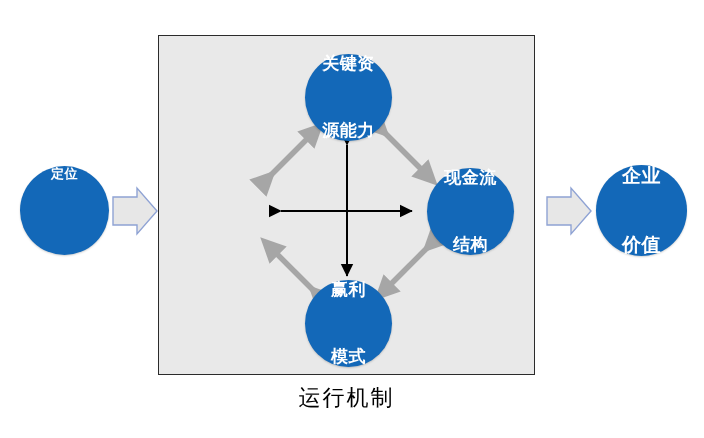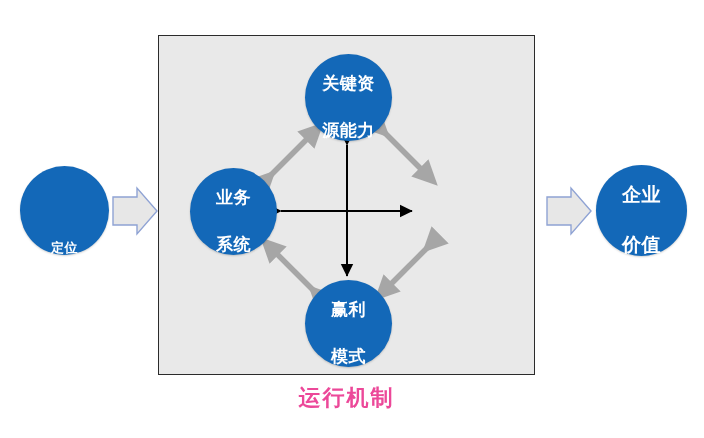--- a/index.html
+++ b/index.html
@@ -39,28 +39,27 @@
   }
   
   .node {
     position: absolute;
     border-radius: 50%;
     background: #1368b8;
     color: #ffffff;
     display: flex;
     flex-direction: column;
     align-items: center;
-    justify-content: flex-end;
+    justify-content: space-between;
     text-align: center;
     font-weight: bold;
     line-height: 1.16;
     letter-spacing: 0.5px;
     box-shadow: 0 1px 2px rgba(0,0,0,0.18);
     z-index: 5;
-    gap: 28px;
   }
   .node .ln { display: block; white-space: nowrap; }
 
   #node-positioning {
     left: 20px; top: 166px; width: 89px; height: 89px;
     font-size: 13px;
   }
   #node-enterprise-value {
     left: 596px; top: 165px; width: 91px; height: 91px;
     font-size: 19px;
@@ -81,23 +80,23 @@
     left: 305px; top: 280px; width: 87px; height: 87px;
     font-size: 17px;
   }
   
   #mechanism-caption {
     position: absolute;
     left: 158px;
     top: 383px;
     width: 377px;
     text-align: center;
-    color: #ec4899;
+    color: #000000;
     font-size: 22px;
-    font-weight: bold;
+    font-weight: normal;
     letter-spacing: 2px;
   }
 </style>
 </head>
 <body>
 
 <div id="canvas">
 
   <div id="mechanism-panel"></div>
 
@@ -137,25 +136,25 @@
 
   <div class="node" id="node-positioning">
     <span class="ln">定位</span>
   </div>
 
   <div class="node" id="node-key-resource">
     <span class="ln">关键资</span>
     <span class="ln">源能力</span>
   </div>
 
-  <div class="node" id="node-business-system">
-    <span class="ln">业务</span>
-    <span class="ln">系统</span>
+
+  <div class="node" id="node-cashflow">
+    <span class="ln">现金流</span>
+    <span class="ln">结构</span>
   </div>
-
 
   <div class="node" id="node-enterprise-value">
     <span class="ln">企业</span>
     <span class="ln">价值</span>
   </div>
 
   <div class="node" id="node-profit-model">
     <span class="ln">赢利</span>
     <span class="ln">模式</span>
   </div>

